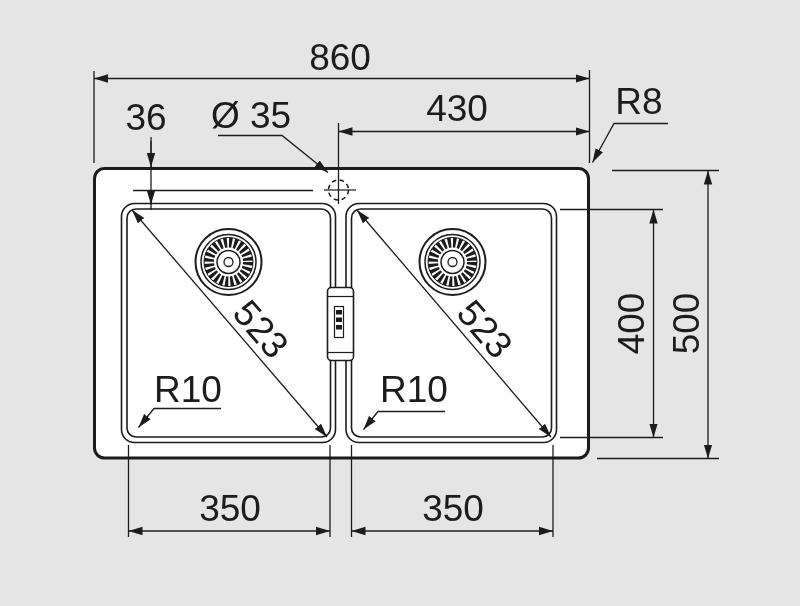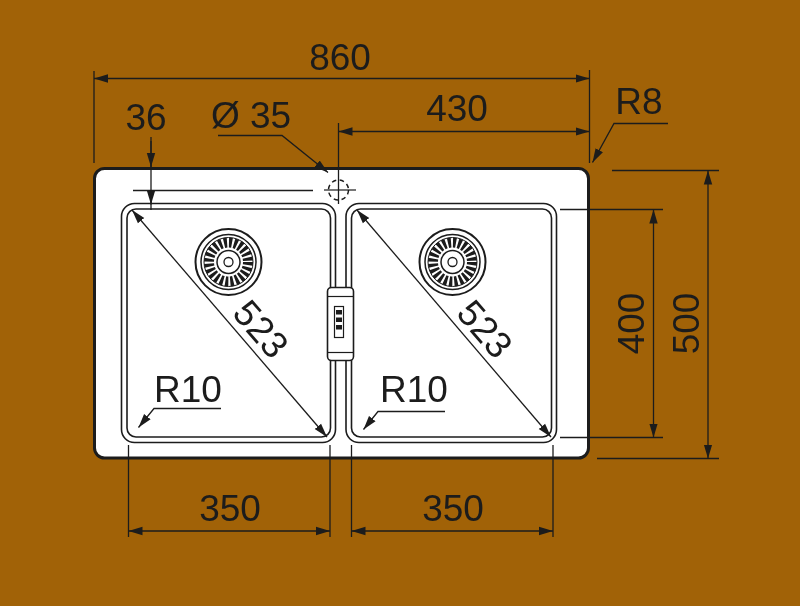--- a/index.html
+++ b/index.html
@@ -1,16 +1,16 @@
 <!DOCTYPE html>
 <html><head>
 <meta charset="utf-8">
 <style>
   html,body{margin:0;padding:0;background:#fff;}
-  .canvas{position:relative;width:800px;height:606px;background:#a16207;overflow:hidden;}
+  .canvas{position:relative;width:800px;height:606px;background:#e5e5e5;overflow:hidden;}
   svg text{font-family:"Liberation Sans", sans-serif;fill:#1c1c1c;font-size:37px;}
   svg line, svg polyline, svg path.ln{stroke:#1c1c1c;fill:none;}
 </style>
 </head>
 <body>
 
 <div class="canvas">
 <svg width="800" height="606" viewBox="0 0 800 606" xmlns="http://www.w3.org/2000/svg">
   <defs>
     <marker id="arr" viewBox="0 -5 15 10" markerWidth="15" markerHeight="10" refX="14" refY="0" orient="auto-start-reverse" markerUnits="userSpaceOnUse">

